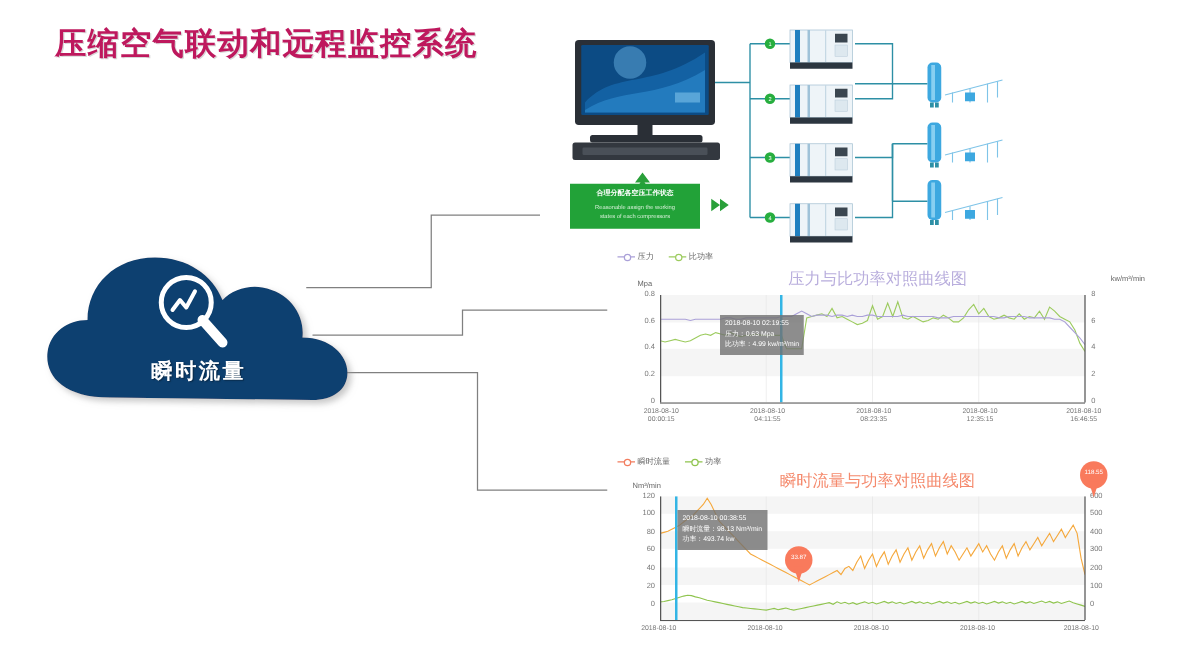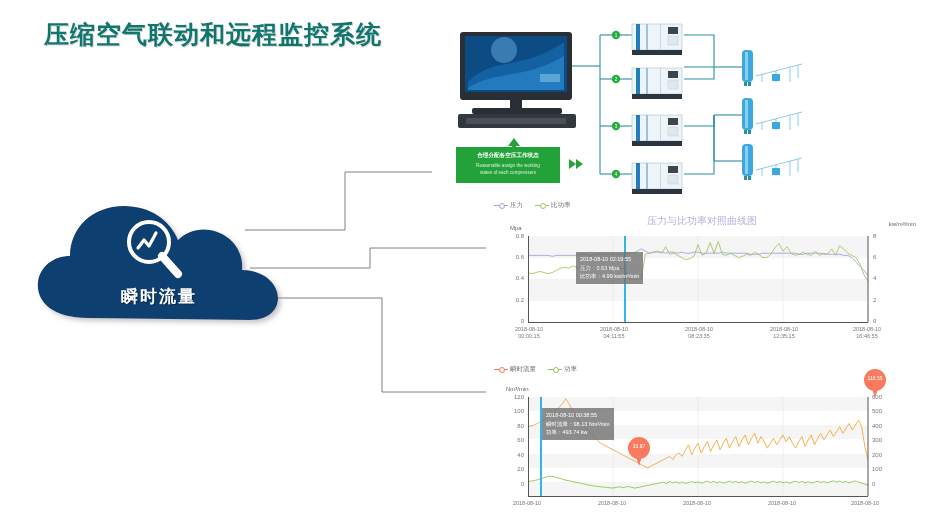--- a/index.html
+++ b/index.html
@@ -6,21 +6,21 @@
   body {
     width: 945px; height: 529px;
     background: #ffffff;
     font-family: "Liberation Sans", sans-serif;
     overflow: hidden;
     position: relative;
   }
   
   #page-title {
     position: absolute; left: 44px; top: 18px;
-    font-size: 25px; font-weight: bold; color: #0f766e;
+    font-size: 25px; font-weight: bold; color: #be185d;
     letter-spacing: 1px;
     text-shadow: 1px 1px 0 #d8d8d8;
     white-space: nowrap;
   }
   
   #cloud-shape { position: absolute; left: 28px; top: 198px; width: 262px; height: 132px; }
   #cloud-shape svg { display:block; }
   #cloud-label {
     position: absolute; left: 28px; top: 285px; width: 262px;
     text-align: center; color: #ffffff;
@@ -43,21 +43,21 @@
   .legend { position:absolute; left: 8px; top: 1px; display:flex; gap: 12px; font-size: 6.5px; color:#666; align-items:center;}
   .legend-item { display:flex; align-items:center; gap: 2px; white-space:nowrap;}
   .legend-mark { position:relative; width: 14px; height: 7px;}
   .legend-mark::before{content:"";position:absolute;left:0;top:3px;width:14px;height:1px;}
   .legend-mark::after{content:"";position:absolute;left:4.5px;top:1px;width:4px;height:4px;border-radius:50%;background:#fff;border:1px solid;}
   .lm-purple::before{background:#aaa0d8;} .lm-purple::after{border-color:#aaa0d8;}
   .lm-green::before{background:#9ccb5e;} .lm-green::after{border-color:#9ccb5e;}
   .lm-orange::before{background:#f27c5e;} .lm-orange::after{border-color:#f27c5e;}
   .lm-green2::before{background:#8fc44e;} .lm-green2::after{border-color:#8fc44e;}
 
-  .chart-title { position:absolute; width:100%; text-align:center; font-size: 10px; }
+  .chart-title { position:absolute; width:100%; text-align:center; font-size: 13px; }
   #chart1 .chart-title { top: 14px; color:#b9aedd; }
   #chart2 .chart-title { top: 12px; color:#f58a6d; }
 
   .axis-unit { position:absolute; font-size: 6px; color:#666; white-space:nowrap;}
   .plot-area { position:absolute; overflow:hidden; }
   .tick-label { position:absolute; font-size: 6px; color:#777; white-space:nowrap; text-align:right;}
   .xtick { position:absolute; font-size: 5.5px; color:#777; text-align:center; line-height:7px; white-space:nowrap;}
 
   .tooltip {
     position:absolute; background: rgba(112,112,112,.80); color:#fff;
@@ -361,20 +361,21 @@
   <div class="legend">
     <div class="legend-item">
       <span class="legend-mark lm-orange"></span>
       <span>瞬时流量</span>
     </div>
     <div class="legend-item">
       <span class="legend-mark lm-green2"></span>
       <span>功率</span>
     </div>
   </div>
+  <div class="chart-title">瞬时流量与功率对照曲线图</div>
   <div class="axis-unit" style="left:20px;top:22px;">Nm³/min</div>
 
   <div class="plot-area" style="left:42px;top:33px;width:340px;height:99px;">
     <div class="band" style="left:0;top:0;width:100%;height:14.1px;"></div>
     <div class="band" style="left:0;top:28.3px;width:100%;height:14.1px;"></div>
     <div class="band" style="left:0;top:56.6px;width:100%;height:14.1px;"></div>
     <div class="band" style="left:0;top:84.9px;width:100%;height:14.1px;"></div>
     <svg width="340" height="99" viewBox="0 0 340 99" preserveAspectRatio="none" style="position:absolute;left:0;top:0;">
       <g stroke="#e3e3e3" stroke-width=".5">
         <line x1="85" y1="0" x2="85" y2="99"></line>

